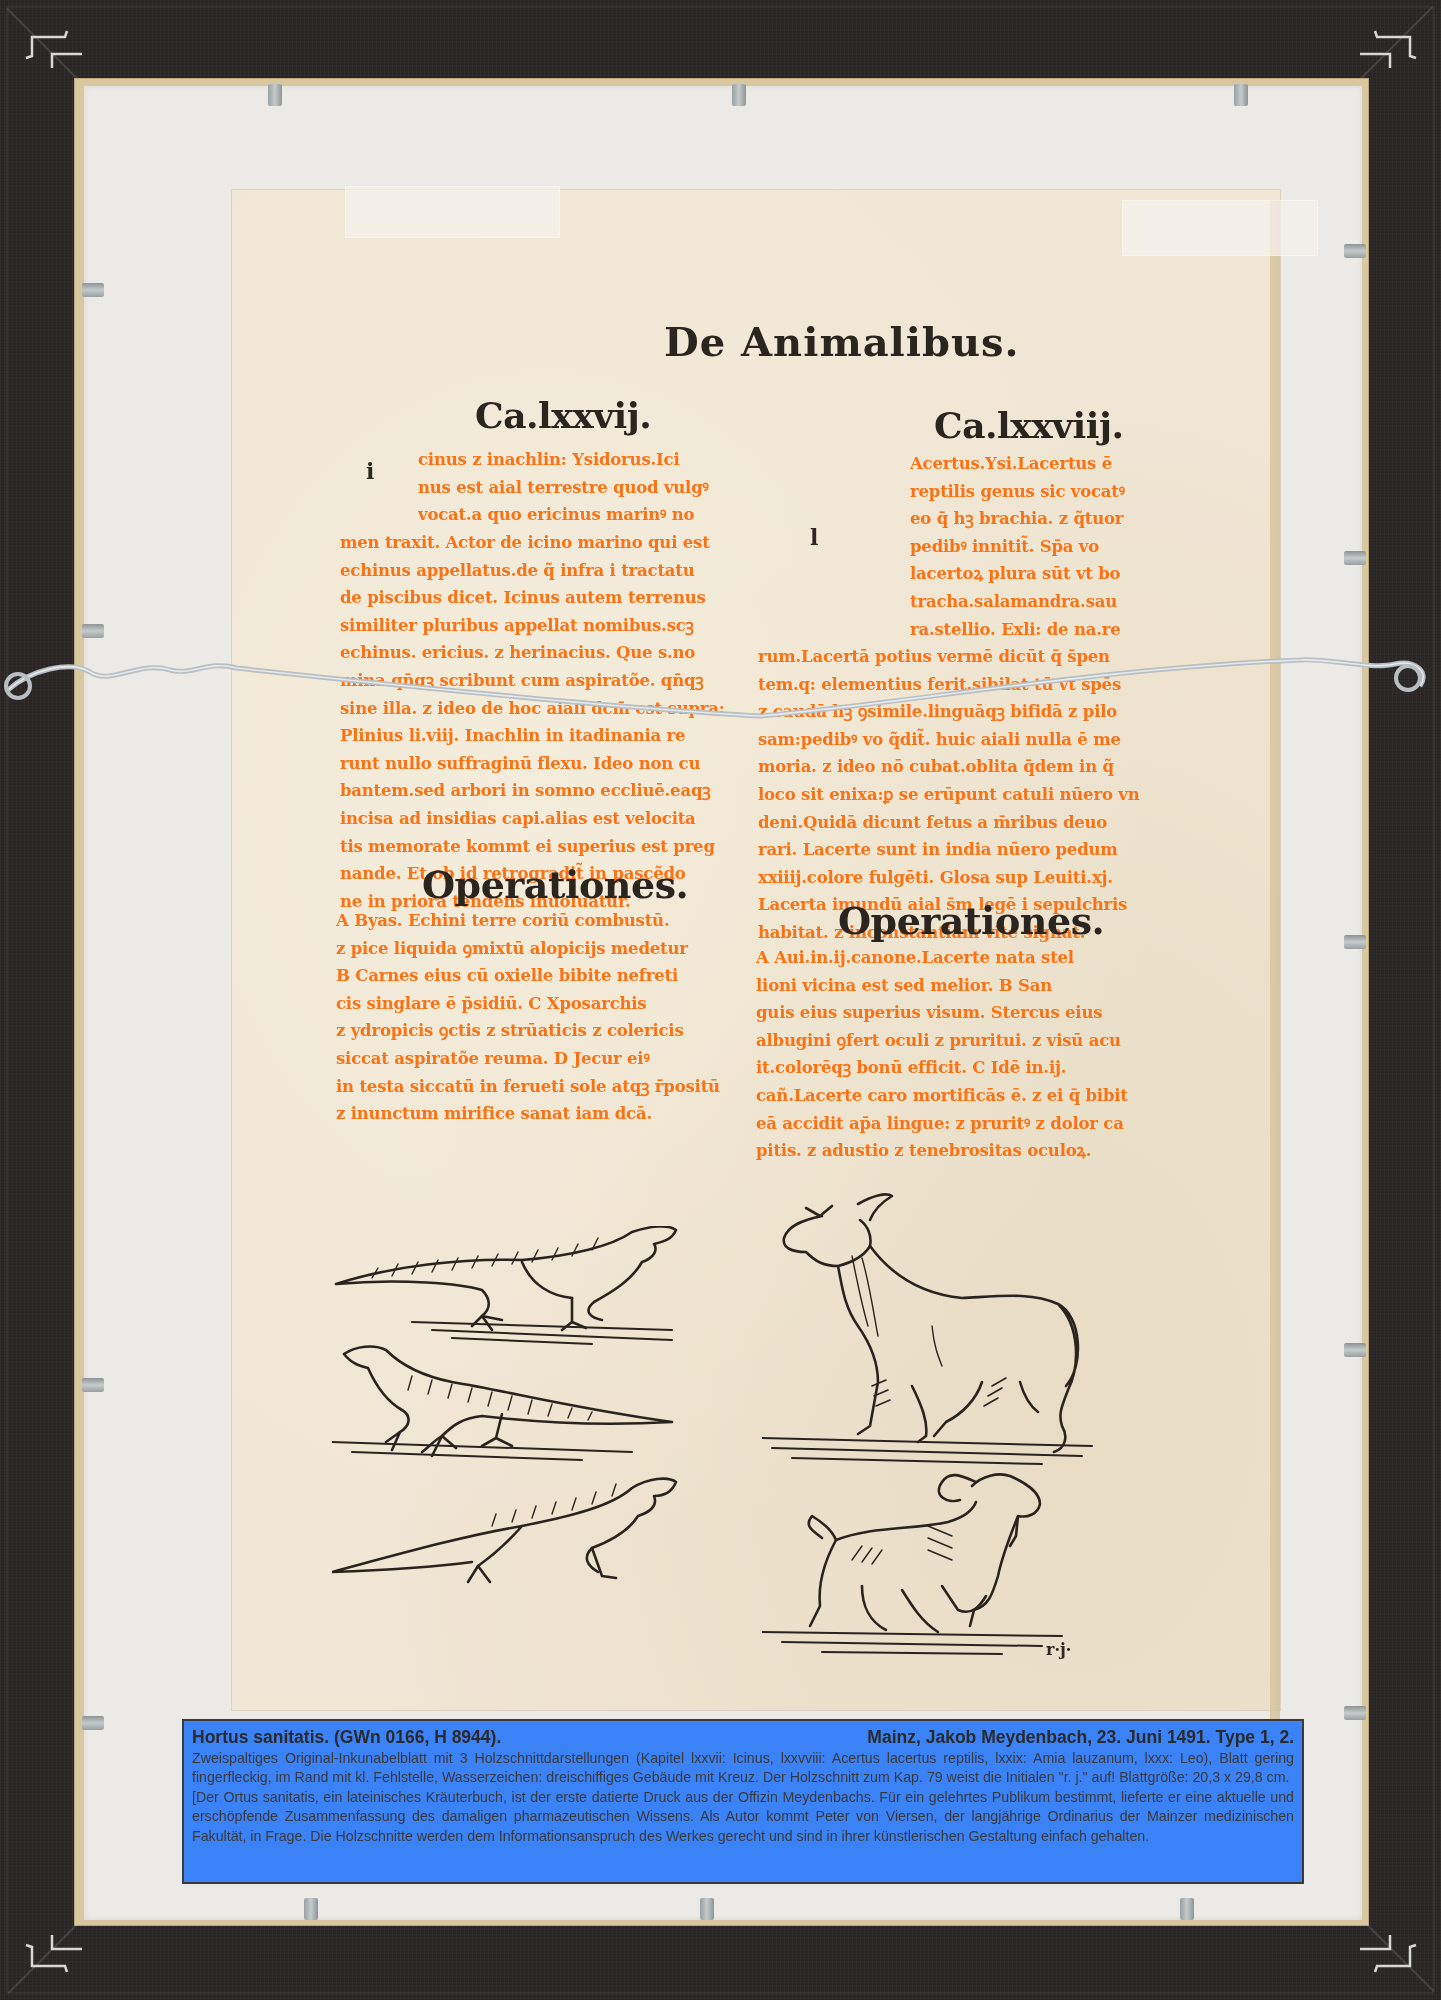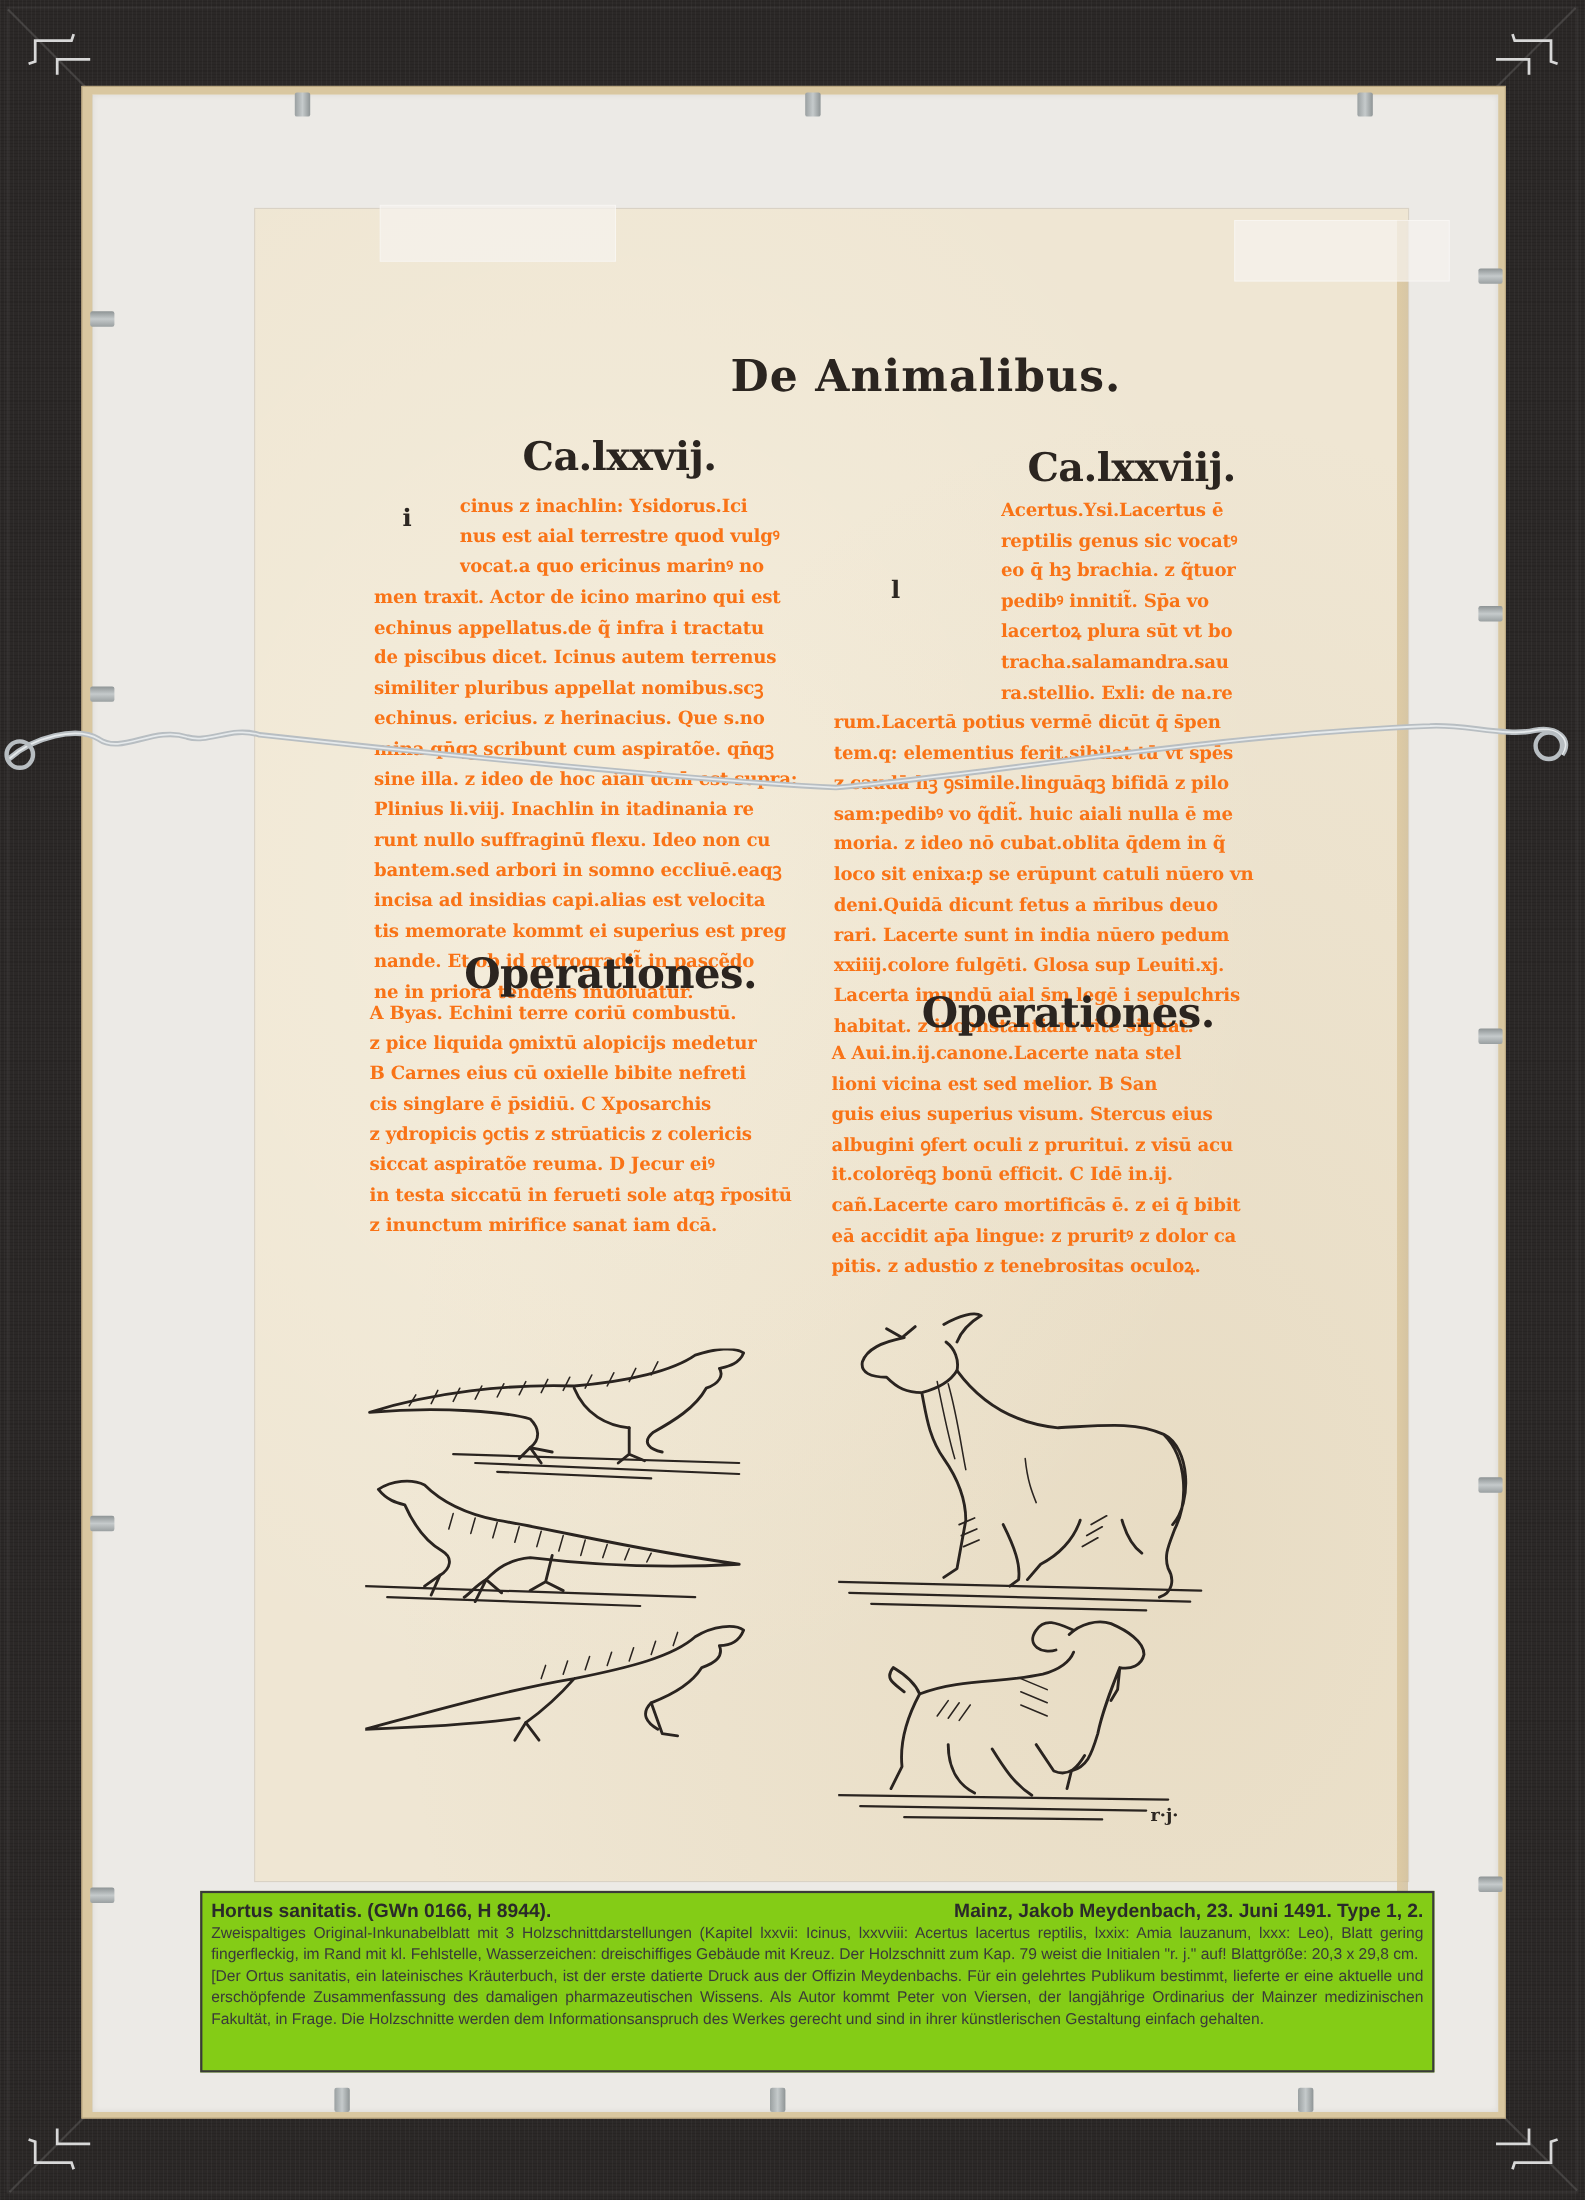--- a/index.html
+++ b/index.html
@@ -88,21 +88,21 @@
       position: absolute; left: 1046px; top: 1640px; font-family: "DejaVu Serif", serif;
       font-weight: bold; font-size: 16px; color: #2d2722;
     }
 
     
     .wire { position: absolute; left: 0; top: 0; pointer-events: none; }
 
     
     .label {
       position: absolute; left: 182px; top: 1719px; width: 1122px; height: 165px;
-      background: #84cc16; border: 2px solid #3a3a3a; box-sizing: border-box;
+      background: #3b82f6; border: 2px solid #3a3a3a; box-sizing: border-box;
       padding: 5px 8px 0 8px; color: #333;
     }
     .label-head { display: flex; justify-content: space-between; font-weight: bold; font-size: 17.5px; color: #2a2a2a; line-height: 22px; }
     .label-body { font-size: 14.2px; line-height: 19.4px; text-align: justify; color: #3a3a3a; margin-top: 1px; }
     .label-body p { margin: 0; }
   </style>
 </head>
 <body>
 
 <div class="frame">

